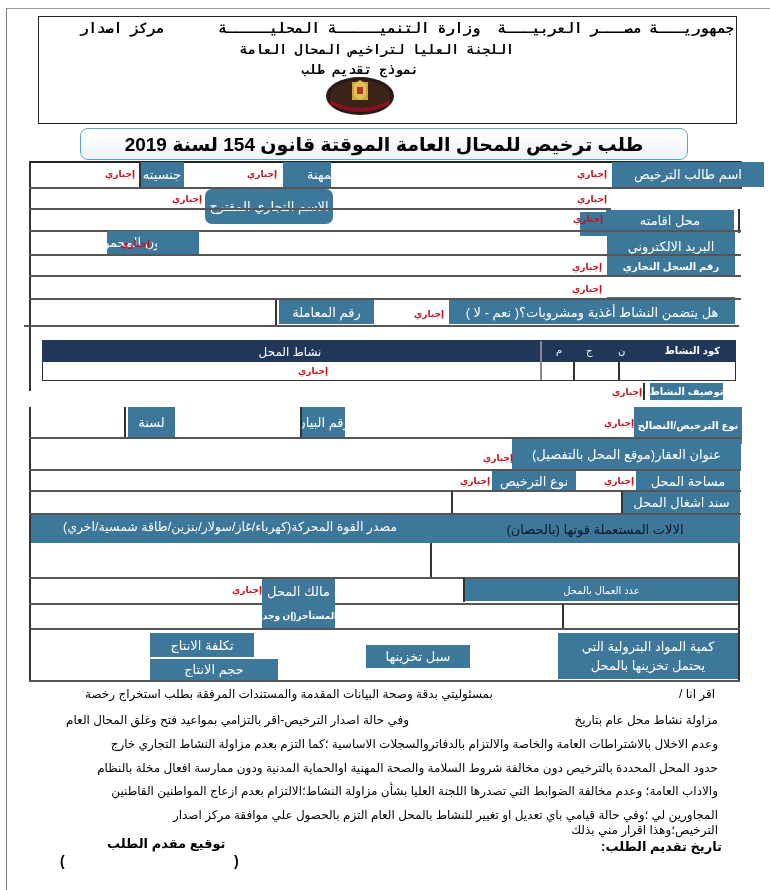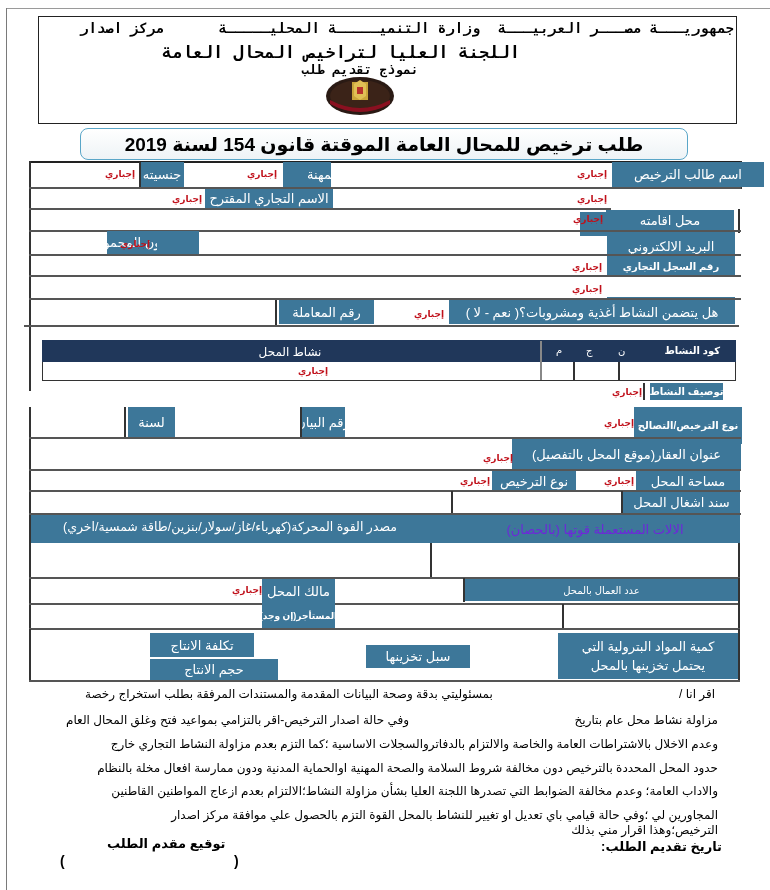--- a/index.html
+++ b/index.html
@@ -32,21 +32,21 @@
 </head>
 <body>
 
 <div class="page-top"></div>
 <div class="page-edge"></div>
 
 <div class="header-box"></div>
 <div class="hdr-text" style="right:36px; top:20px;">جمهوريـــة مصـــر العربيـــة</div>
 <div class="hdr-text" style="left:280px; top:20px; width:200px; text-align:center;">وزارة التنميـــــة المحليـــــة</div>
 <div class="hdr-text" style="left:80px; top:20px;">مركز اصدار</div>
-<div class="hdr-text" style="left:240px; top:42px; width:280px; text-align:left; font-size:17px;">اللجنة العليا لتراخيص المحال العامة</div>
+<div class="hdr-text" style="left:240px; top:42px; width:280px; text-align:left; font-size:13px;">اللجنة العليا لتراخيص المحال العامة</div>
 <div class="hdr-text" style="left:260px; top:62px; width:200px; text-align:center; font-size:13px;">نموذج تقديم طلب</div>
 <svg class="logo" viewBox="0 0 70 40">
   <ellipse cx="35" cy="20" rx="34" ry="19" fill="#2a1a14"></ellipse>
   <ellipse cx="35" cy="20" rx="30" ry="16" fill="#3b2318"></ellipse>
   <path d="M5 24 Q35 40 65 24 L65 28 Q35 44 5 28Z" fill="#8a1020"></path>
   <rect x="27" y="6" width="16" height="18" fill="#c9a53a"></rect>
   <path d="M29 8 L35 4 L41 8 L41 20 L35 24 L29 20Z" fill="#e0bf55"></path>
   <rect x="32" y="11" width="6" height="7" fill="#b7322a"></rect>
 </svg>
 
@@ -65,21 +65,21 @@
 <div class="field" style="left:178px; top:162px; width:105px; height:25px;"></div>
 <div class="lbl" style="left:140px; top:162px; width:44px; height:25px;">جنسيته</div>
 <div class="vline" style="left:139px; top:162px; height:25px;"></div>
 <div class="req" style="left:105px; top:169px;">إجباري</div>
 <div class="field" style="left:30px; top:162px; width:108px; height:25px;"></div>
 
 <div class="hline" style="left:29px; top:187px; width:712px;"></div>
 <div class="lbl" style="left:580px; top:189px; width:128px; height:24px; padding-top:0;margin-top:23px;">الرقم القومى</div>
 <div class="req" style="left:577px; top:194px;">إجباري</div>
 <div class="field" style="left:330px; top:189px; width:282px; height:20px;"></div>
-<div class="lbl" style="left:205px; top:189px; width:128px; height:19px;">الاسم التجاري المقترح</div>
+<div class="lbl" style="left:205px; top:189px; width:128px; height:35px;border-radius:7px;">الاسم التجاري المقترح</div>
 <div class="req" style="left:172px; top:194px;">إجباري</div>
 <div class="field" style="left:30px; top:189px; width:172px; height:19px;"></div>
 
 <div class="hline" style="left:29px; top:208px; width:582px;"></div>
 <div class="lbl" style="left:606px; top:210px; width:128px; height:20px;">محل اقامته</div>
 <div class="vline" style="left:738px; top:209px; height:24px;"></div>
 <div class="req" style="left:573px; top:214px;">إجباري</div>
 <div class="field" style="left:30px; top:210px; width:574px; height:20px;"></div>
 
 <div class="hline" style="left:29px; top:230px; width:712px;"></div>
@@ -159,21 +159,21 @@
 
 <div class="hline" style="left:29px; top:490px; width:712px;"></div>
 <div class="lbl" style="left:623px; top:492px; width:117px; height:21px;">سند اشغال المحل</div>
 <div class="vline" style="left:621px; top:491px; height:23px;"></div>
 <div class="field" style="left:452px; top:492px; width:168px; height:21px;"></div>
 <div class="vline" style="left:451px; top:491px; height:23px;"></div>
 <div class="field" style="left:30px; top:492px; width:420px; height:21px;"></div>
 
 <div class="hline" style="left:29px; top:513px; width:712px;"></div>
 <div class="lbl" style="left:31px; top:515px; width:709px; height:28px;"></div>
-<div class="txt" style="left:490px; top:522px; width:210px; text-align:center; color:#6d28d9; font-size:13px;">الالات المستعملة قوتها (بالحصان)</div>
+<div class="txt" style="left:490px; top:522px; width:210px; text-align:center; color:#0f172a; font-size:13px;">الالات المستعملة قوتها (بالحصان)</div>
 <div class="txt" style="left:60px; top:519px; width:340px; text-align:center; color:#fff; font-size:12.5px;">مصدر القوة المحركة(كهرباء/غاز/سولار/بنزين/طاقة شمسية/اخري)</div>
 <div class="vline" style="left:430px; top:543px; height:35px;"></div>
 <div class="field" style="left:432px; top:544px; width:306px; height:33px;"></div>
 <div class="field" style="left:30px; top:544px; width:398px; height:33px;"></div>
 <div class="vline" style="left:738px; top:543px; height:35px;"></div>
 
 <div class="hline" style="left:29px; top:577px; width:711px;"></div>
 <div class="lbl" style="left:465px; top:579px; width:273px; height:22px; font-size:10px;">عدد العمال بالمحل</div>
 <div class="vline" style="left:463px; top:578px; height:24px;"></div>
 <div class="field" style="left:335px; top:579px; width:127px; height:22px;"></div>
@@ -201,20 +201,20 @@
 <div class="vline" style="left:29px; top:629px; height:52px;"></div>
 <div class="hline" style="left:29px; top:680px; width:711px;"></div>
 
 <div class="txt" style="right:55px; top:687px;">اقر انا /</div>
 <div class="txt" style="left:85px; top:687px;">بمسئوليتي بدقة وصحة البيانات المقدمة والمستندات المرفقة بطلب استخراج رخصة</div>
 <div class="txt" style="right:52px; top:713px;">مزاولة نشاط محل عام بتاريخ</div>
 <div class="txt" style="left:66px; top:713px;">وفي حالة اصدار الترخيص-اقر بالتزامي بمواعيد فتح وغلق المحال العام</div>
 <div class="txt" style="right:52px; top:737px;">وعدم الاخلال بالاشتراطات العامة والخاصة والالتزام بالدفاتروالسجلات الاساسية ؛كما التزم بعدم مزاولة النشاط التجاري خارج</div>
 <div class="txt" style="right:52px; top:761px;">حدود المحل المحددة بالترخيص دون مخالفة شروط السلامة والصحة المهنية اوالحماية المدنية ودون ممارسة افعال مخلة بالنظام</div>
 <div class="txt" style="right:52px; top:784px;">والاداب العامة؛ وعدم مخالفة الضوابط التي تصدرها اللجنة العليا بشأن مزاولة النشاط؛الالتزام بعدم ازعاج المواطنين القاطنين</div>
-<div class="txt" style="right:52px; top:808px;">المجاورين لي ؛وفي حالة قيامي باي تعديل او تغيير للنشاط بالمحل القوة التزم بالحصول علي موافقة مركز اصدار</div>
+<div class="txt" style="right:52px; top:808px;">المجاورين لي ؛وفي حالة قيامي باي تعديل او تغيير للنشاط بالمحل العام التزم بالحصول علي موافقة مركز اصدار</div>
 <div class="txt" style="right:52px; top:823px;">الترخيص؛وهذا اقرار مني بذلك</div>
 
 <div class="txt bold" style="right:48px; top:839px; font-size:13px;">تاريخ تقديم الطلب:</div>
 <div class="txt bold" style="left:107px; top:836px; font-size:13px;">توقيع مقدم الطلب</div>
 <div class="txt bold" style="left:234px; top:853px; font-size:14px;">(</div>
 <div class="field" style="left:70px; top:852px; width:160px; height:18px;"></div>
 <div class="txt bold" style="left:60px; top:853px; font-size:14px;">)</div>
 
 </body></html>

